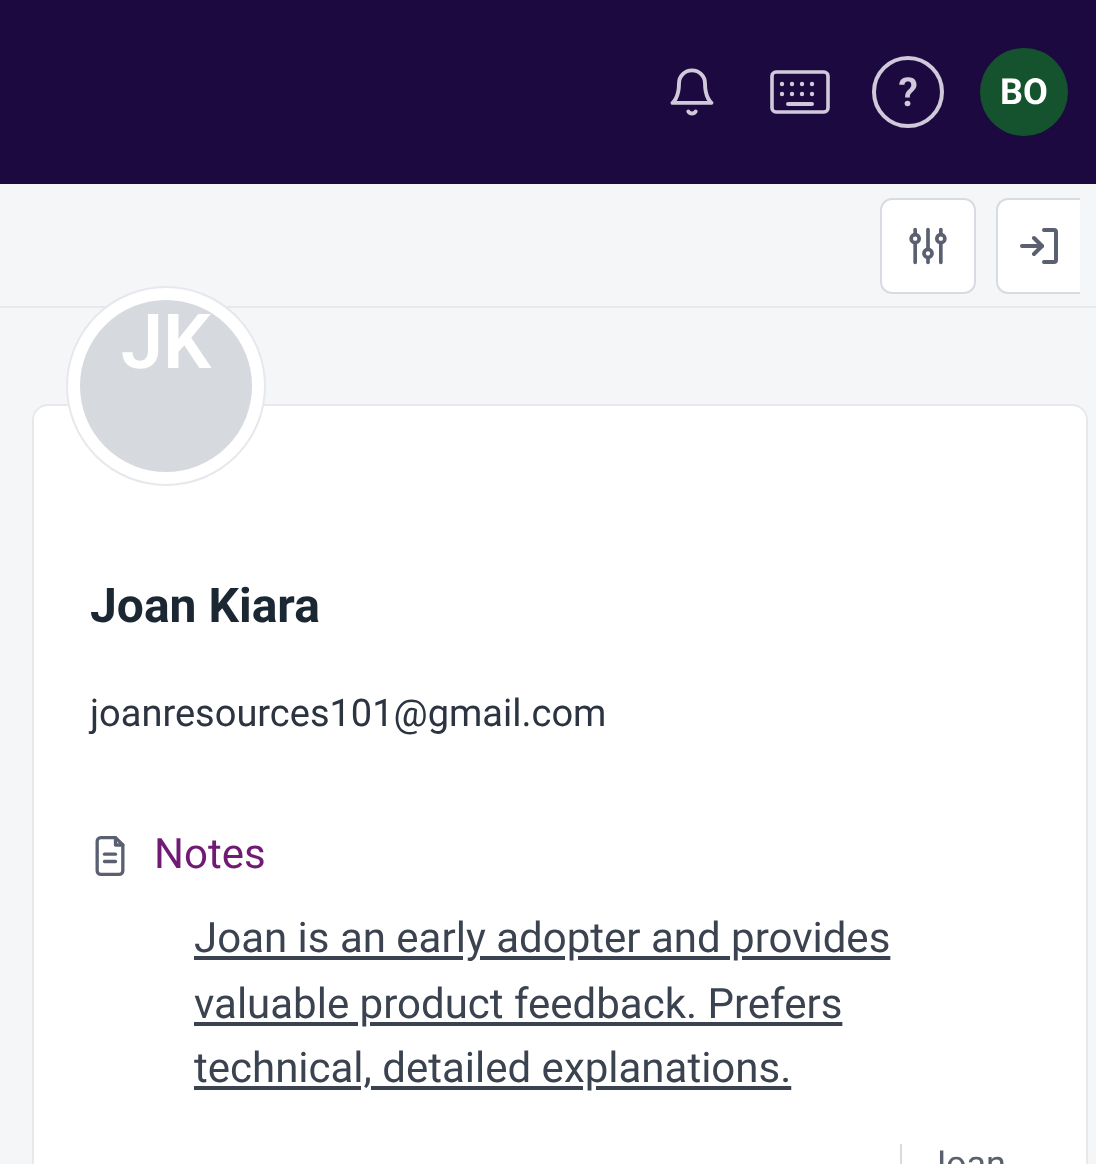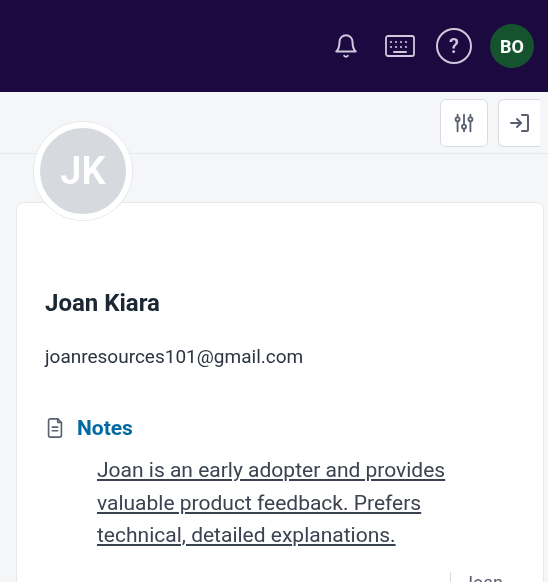--- a/index.html
+++ b/index.html
@@ -83,29 +83,28 @@
     left: 16px;
     right: 4px;
     top: 202px;
     background: #fff;
     border: 1px solid #e6e8ec;
     border-radius: 8px;
     padding: 86px 28px 18px 28px;
   }
   .profile-avatar {
     position: absolute;
-    top: 122px;
+    top: 144px;
     left: 34px;
     width: 98px;
     height: 98px;
     border-radius: 50%;
     background: #d6d9de;
     border: 6px solid #fff;
     display: flex;
-    align-items: center;
     justify-content: center;
     color: #fff;
     font-size: 38px;
     font-weight: 600;
     z-index: 5;
     box-shadow: 0 0 0 1px #e6e8ec;
   }
   .name {
     font-size: 24px;
     font-weight: 700;
@@ -119,22 +118,22 @@
     margin-top: 28px;
   }
   .notes-row {
     display: flex;
     align-items: center;
     gap: 12px;
     margin-bottom: 14px;
   }
   .notes-row .label {
     font-size: 21px;
-    font-weight: 700;
-    color: #0369a1;
+    font-weight: 400;
+    color: #701a75;
   }
   .notes-icon { color: #5a6070; }
   .notes-body {
     font-size: 21px;
     line-height: 1.55;
     color: #3b4350;
     padding-left: 52px;
     text-decoration: underline;
   }
   .card-actions {

